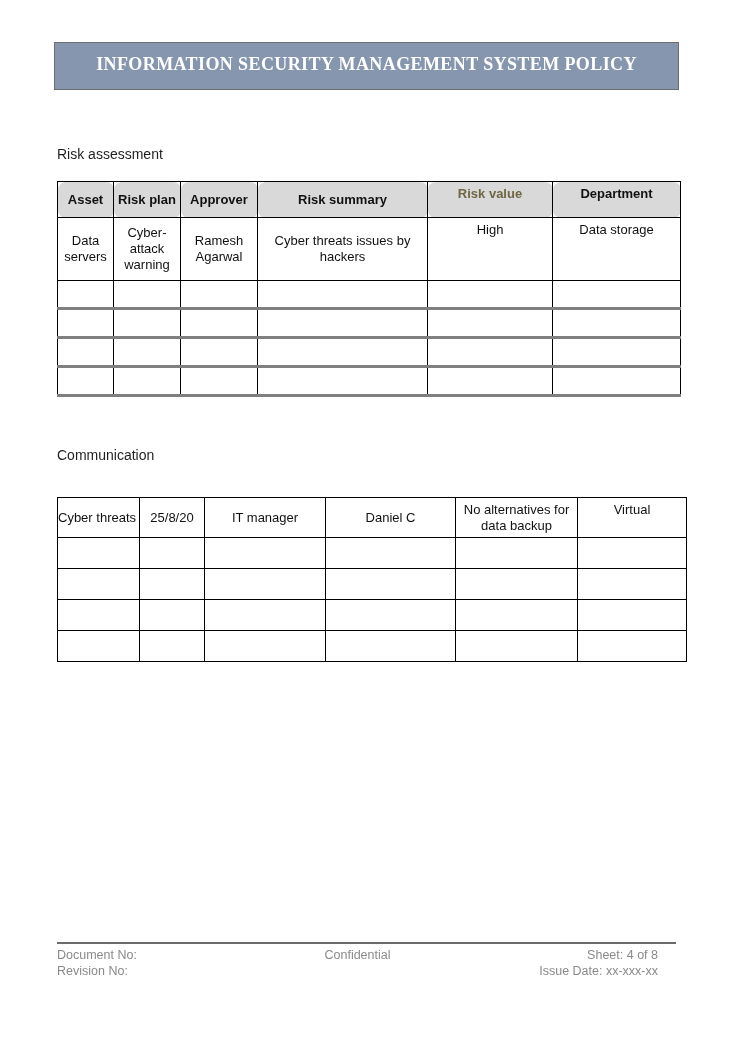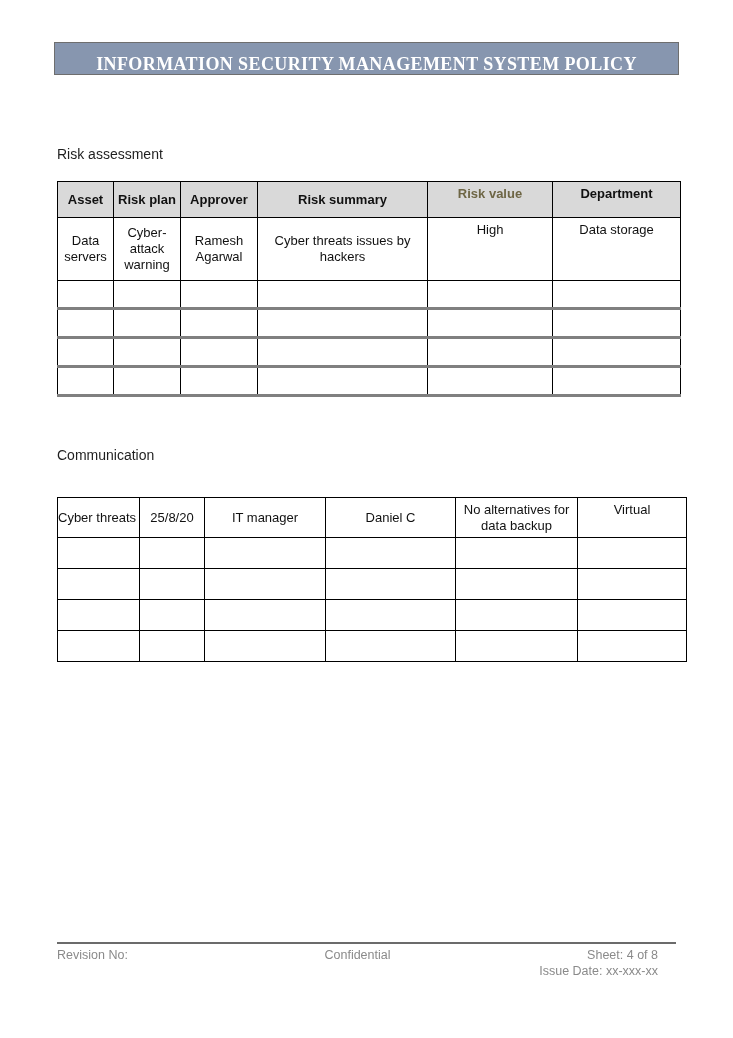--- a/index.html
+++ b/index.html
@@ -11,21 +11,21 @@
     width: 733px;
     height: 1038px;
     margin: 0 auto;
     background: #ffffff;
     overflow: hidden;
   }
 
   .banner {
     position: absolute;
     left: 54px; top: 42px;
-    width: 625px; height: 33px;
+    width: 625px; height: 48px;
     background: #8796AF;
     border: 1px solid #6e6e6e;
     text-align: center;
     line-height: 43px;
     color: #ffffff;
     font-family: "Liberation Serif", serif;
     font-weight: bold;
     font-size: 18px;
     letter-spacing: 0.4px;
     white-space: nowrap;
@@ -55,20 +55,21 @@
     text-align: center;
     vertical-align: middle;
     padding: 2px 4px;
     line-height: 16px;
     overflow: hidden;
   }
   th {
     background: #D9D9D9;
     font-weight: bold;
     font-size: 13px;
+    border-radius: 8px;
   }
   .olive { color: #6e6645; }
   .vtop { vertical-align: top; padding-top: 4px; }
   .nowrap { white-space: nowrap; padding-left: 0; padding-right: 4px; }
 
   
   #risk-table tr.gray-top td   { border-top: 3px solid #808080; }
   #risk-table tr.gray-bottom td{ border-bottom: 3px solid #808080; }
 
   .footer {
@@ -206,20 +207,21 @@
           <td></td>
           <td></td>
           <td></td>
           <td></td>
     </tr>
   </tbody>
     </table>
 
   <div class="footer">
     <div class="col">
+      <div>Document No:</div>
       <div>Revision No:</div>
     </div>
     <div class="col center">
       <div>Confidential</div>
     </div>
     <div class="col right">
       <div>Sheet: 4 of 8</div>
       <div>Issue Date: xx-xxx-xx</div>
     </div>
   </div>

